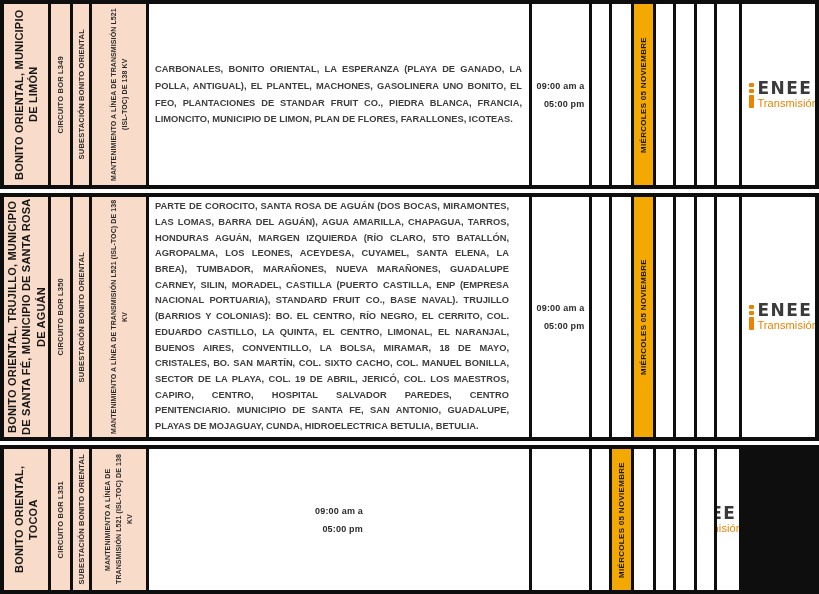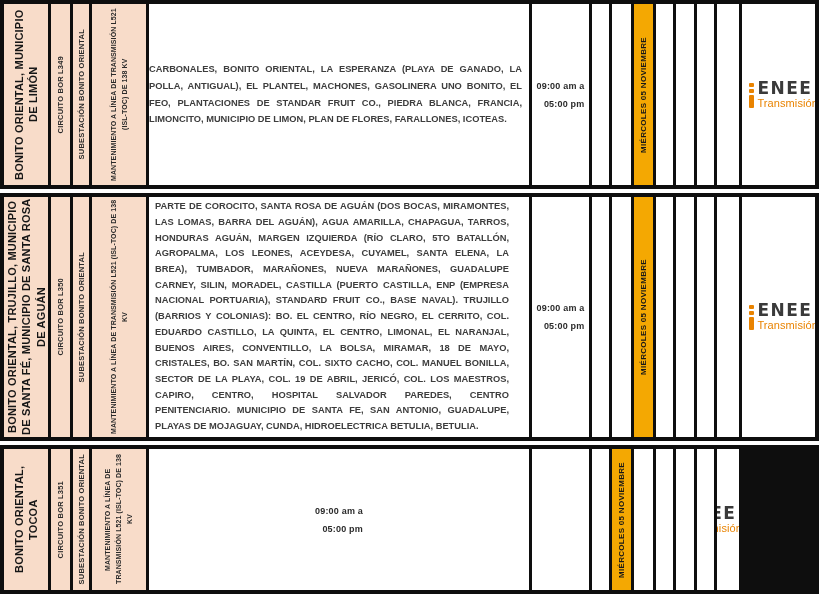--- a/index.html
+++ b/index.html
@@ -47,21 +47,21 @@
   .maint-text {
     font-size:7px; font-weight:600; color:#2a2a2a; line-height:1.6; letter-spacing:0.1px;
   }
   .day-text {
     font-size:8px; font-weight:bold; color:#181818; letter-spacing:0.3px;
   }
   .areas-cell { align-items:center; }
   .areas {
     font-size:9.3px; font-weight:700; color:#3d3d3d;
     text-align:justify; line-height:1.78;
-    padding:4px 7px 4px 0;
+    padding:4px 7px 4px 6px;
     width:100%;
   }
   .row-2 .areas { line-height:1.69; padding:2px 20px 2px 6px; }
   .time-text {
     font-size:9px; font-weight:bold; color:#2b2b2b;
     line-height:2.0; text-align:right; letter-spacing:0.2px;
   }
   .logo-cell { justify-content:flex-end; overflow:hidden; }
   .logo { display:flex; align-items:flex-start; gap:3px; transform:translateX(3px); }
   .logo-icon { display:flex; flex-direction:column; gap:2px; padding-top:3px; }

